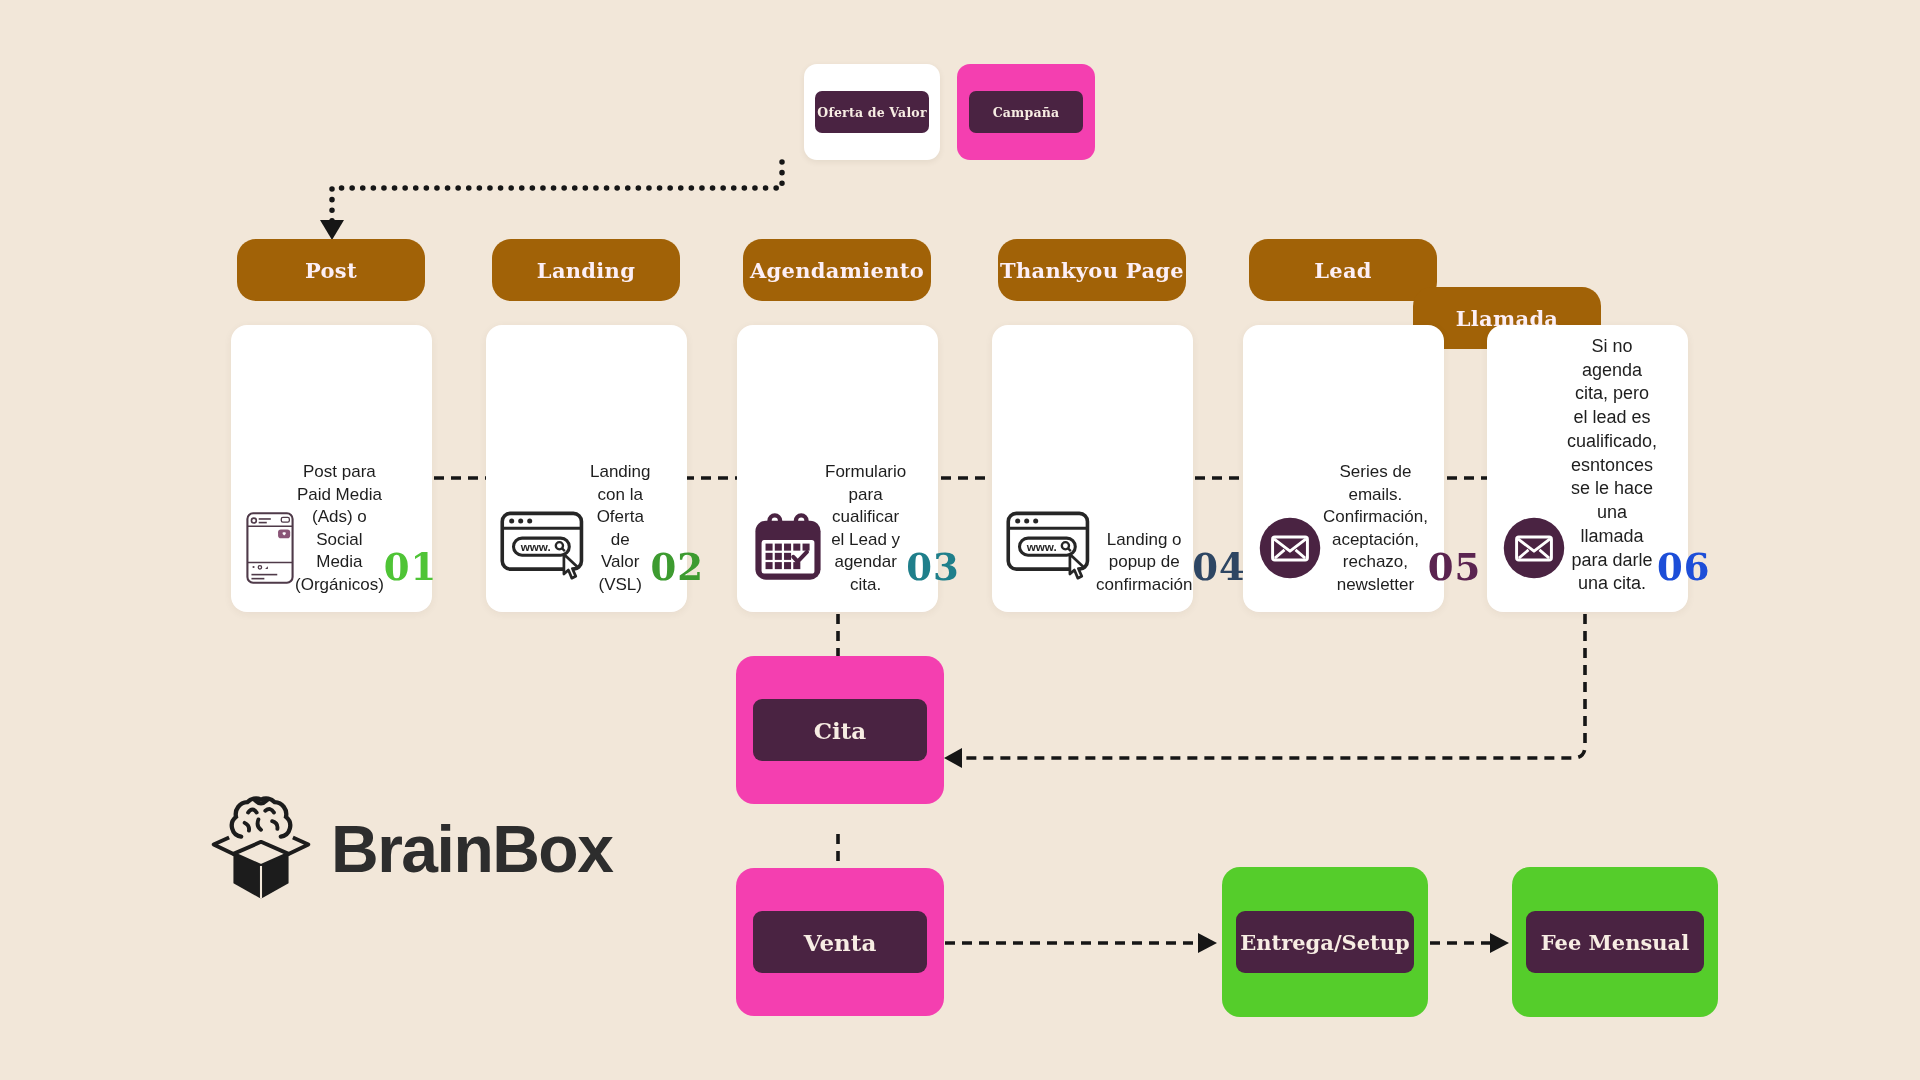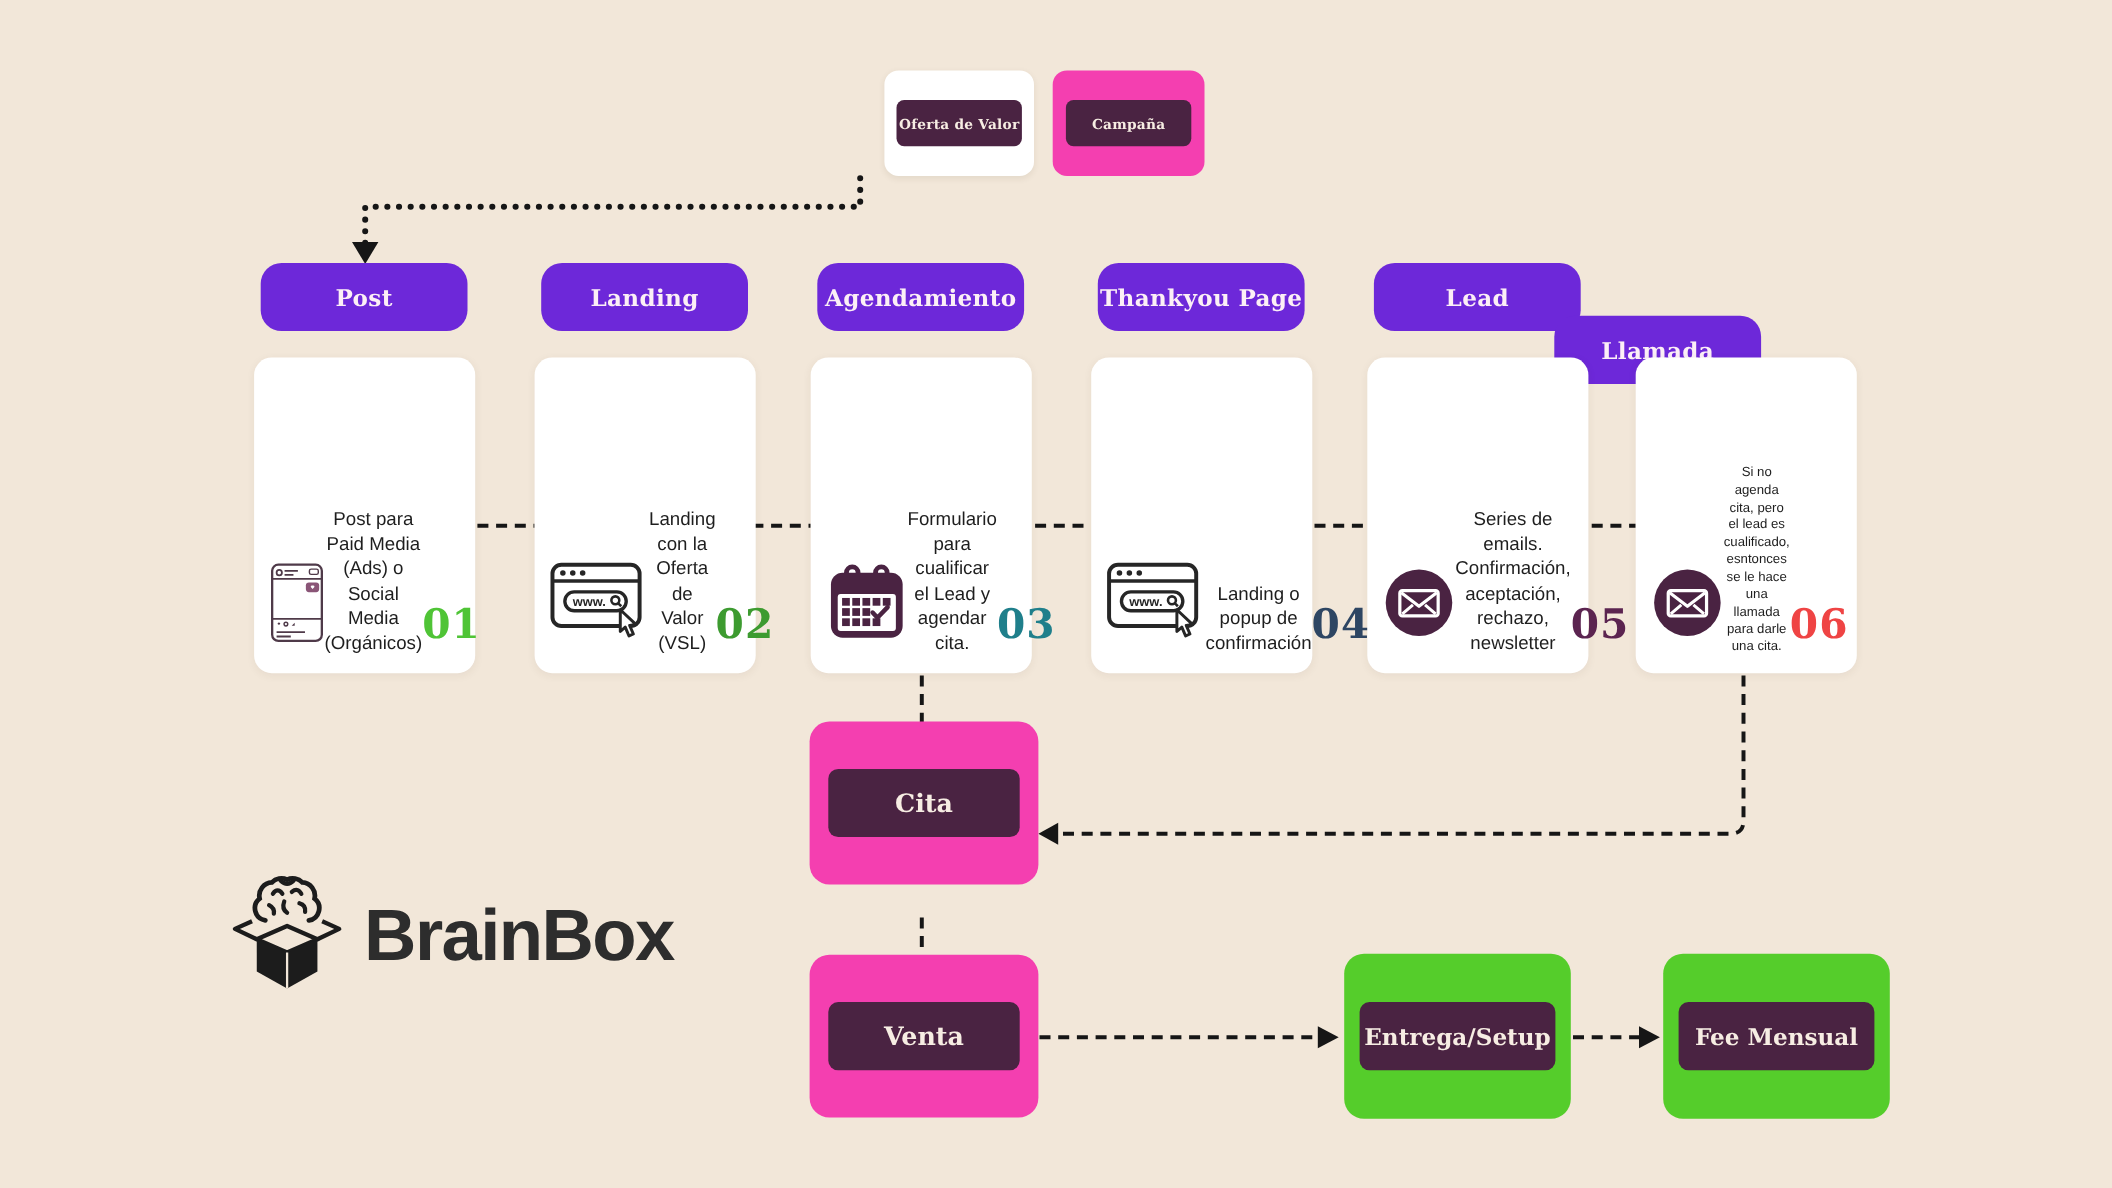--- a/index.html
+++ b/index.html
@@ -10,21 +10,21 @@
 
   
   .topnode{border-radius:13px;display:flex;align-items:center;justify-content:center;}
   .topnode.white{background:#FFFFFF;box-shadow:0 2px 6px rgba(70,45,30,.08);}
   .topnode.pink{background:#F43FB0;}
   .chip{background:#4A2342;color:#F7EDE3;border-radius:7px;display:flex;align-items:center;justify-content:center;
         font-family:"DejaVu Serif",serif;font-weight:bold;}
   .chip.small{width:114px;height:42px;font-size:12.5px;letter-spacing:.2px;}
 
   
-  .pill{background:#6d28d9;border-radius:19px;display:flex;align-items:center;justify-content:center;
+  .pill{background:#a16207;border-radius:19px;display:flex;align-items:center;justify-content:center;
         color:#FCEFF6;font-family:"DejaVu Serif",serif;font-weight:bold;font-size:21px;letter-spacing:.3px;
         width:188px;height:62px;top:239px;text-align:right;}
 
   
   .card{background:#FFFFFF;border-radius:16px;width:201px;height:287px;top:325px;
         box-shadow:0 2px 8px rgba(70,45,30,.06);display:flex;flex-direction:row;align-items:flex-end;
         padding:24px 14px 16px;box-sizing:border-box;}
   .card-icon{height:96px;display:flex;align-items:center;justify-content:center;flex:none;}
   .card-text{flex:1;display:flex;align-items:center;text-align:center;color:#1E1E1E;
              font-size:17px;line-height:1.32;}
@@ -193,22 +193,22 @@
 
   <div class="abs card" style="left:1487px;">
     <div class="card-icon">
       <svg viewBox="0 0 72 72" width="66" height="66">
         <circle cx="36" cy="36" r="33" fill="#4A2342"></circle>
         <rect x="17" y="24" width="38" height="25" rx="2.5" fill="none" stroke="#fff" stroke-width="3.2"></rect>
         <path d="M18.5 26 L36 39.5 L53.5 26" fill="none" stroke="#fff" stroke-width="3.2" stroke-linejoin="round"></path>
         <path d="M19.5 47 L30 38 M52.5 47 L42 38" stroke="#fff" stroke-width="3" fill="none"></path>
       </svg>
     </div>
-    <div class="card-text" style="font-size:12px;">Si no agenda cita, pero el lead es cualificado, esntonces se le hace una llamada para darle una cita.</div>
-    <div class="card-num" style="color: #ef4444;">06</div>
+    <div class="card-text" style="font-size:18px;">Si no agenda cita, pero el lead es cualificado, esntonces se le hace una llamada para darle una cita.</div>
+    <div class="card-num" style="color: #1d4ed8;">06</div>
   </div>
 
   <div class="abs bignode pink" style="left:736px;top:656px;width:208px;height:148px;">
     <div class="chip big">Cita</div>
   </div>
 
   <div class="abs bignode pink" style="left:736px;top:868px;width:208px;height:148px;">
     <div class="chip big">Venta</div>
   </div>
 

